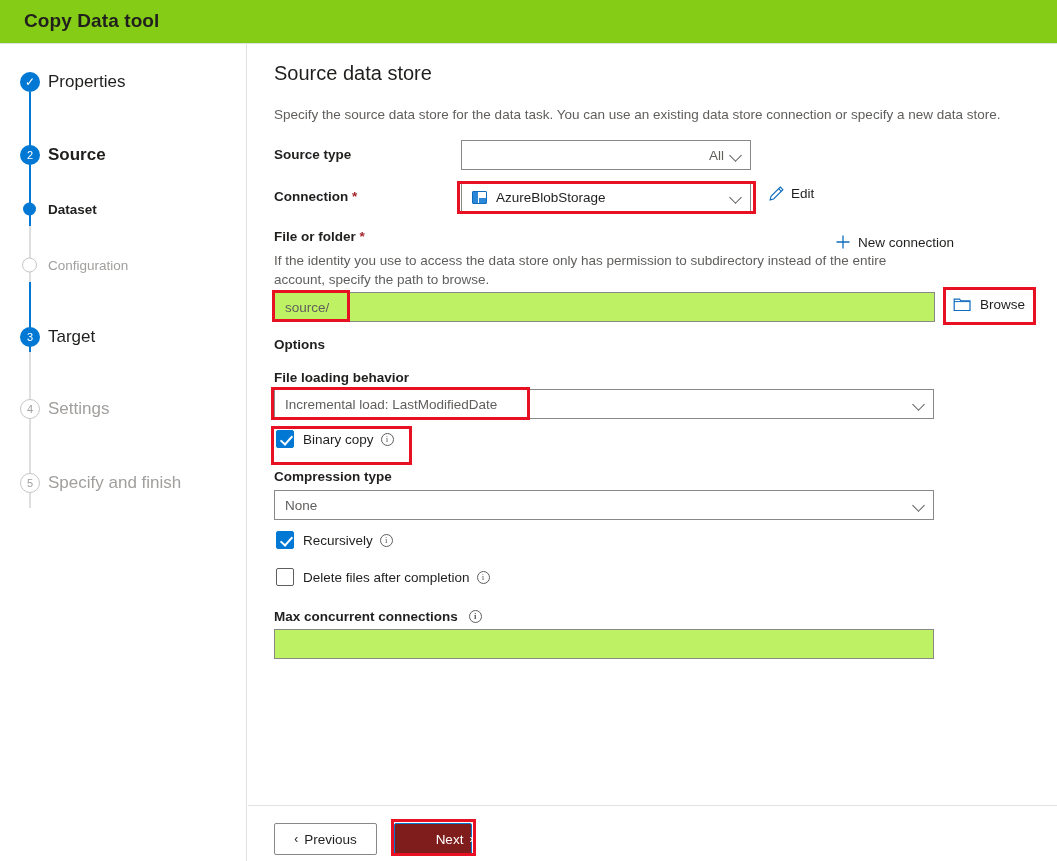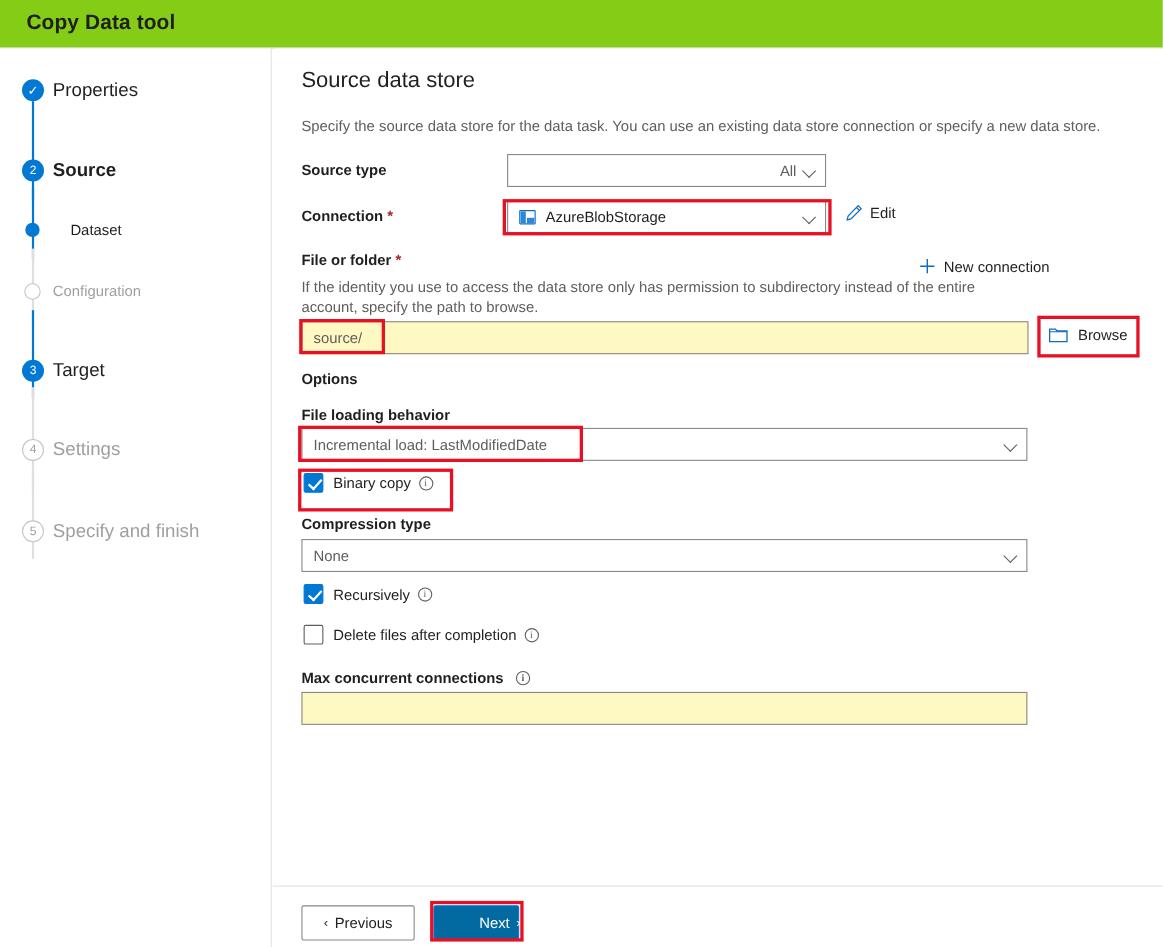--- a/index.html
+++ b/index.html
@@ -60,21 +60,21 @@
     border: 1.4px solid #c8c6c4; background: #ffffff;
     color: #a19f9d; font-size: 11px;
   }
   .step-label {
     position: absolute; left: 48px; top: 50%;
     transform: translateY(-50%);
     font-size: 16px; white-space: nowrap;
   }
   .step-label.big   { font-size: 17px; color: #201f1e; }
   .step-label.bold  { font-weight: 600; }
-  .step-label.sub   { font-size: 13.5px; font-weight: 400; color: #201f1e; margin-left: 16px; }
+  .step-label.sub   { font-size: 13.5px; font-weight: 700; color: #201f1e; }
   .step-label.muted { color: #a19f9d; }
   .step-label.muted-sub { color: #a19f9d; font-size: 13.5px; }
 
   .connector {
     position: absolute; left: 29px; width: 1.6px; z-index: 1;
   }
   .connector.active { background: #0078d4; width: 2px; }
   .connector.inactive { background: #e1dfdd; }
 
   
@@ -125,21 +125,21 @@
     content: ""; position: absolute;
     left: 1px; top: 2px;
     width: 8px; height: 8px;
     border-right: 1.3px solid #605e5c;
     border-bottom: 1.3px solid #605e5c;
     transform: rotate(45deg);
   }
 
   .textbox {
     position: absolute; height: 30px;
-    border: 1px solid #8a8886; background: #fef9c3;
+    border: 1px solid #8a8886; background: #bef264;
     display: flex; align-items: center;
     padding: 0 10px; font-size: 13.5px; color: #605e5c;
   }
 
   
   .blob-icon {
     width: 15px; height: 13px; margin-right: 9px; flex: none;
     position: relative; border-radius: 1px;
     background: #ffffff; border: 1.3px solid #0f6cbd;
     overflow: hidden;
@@ -205,21 +205,21 @@
     position: absolute; top: 17px; height: 32px;
     display: flex; align-items: center; justify-content: center;
     font-size: 13.5px; cursor: pointer; border-radius: 2px;
   }
   .btn.secondary {
     left: 26px; width: 103px;
     border: 1px solid #8a8886; background: #ffffff; color: #201f1e;
   }
   .btn.primary {
     left: 146px; width: 78px;
-    background: #0369a1; border: 1px solid #0078d4; color: #ffffff; padding-left: 43px;
+    background: #7f1d1d; border: 1px solid #0078d4; color: #ffffff; padding-left: 43px;
   }
   .btn .arrow { font-size: 12px; }
 
   
   .hl {
     position: absolute;
     border: 3px solid #e81123;
     pointer-events: none;
     z-index: 50;
   }

